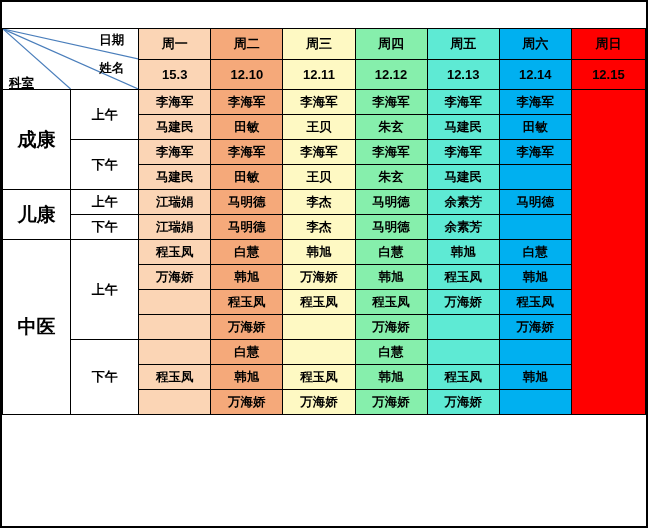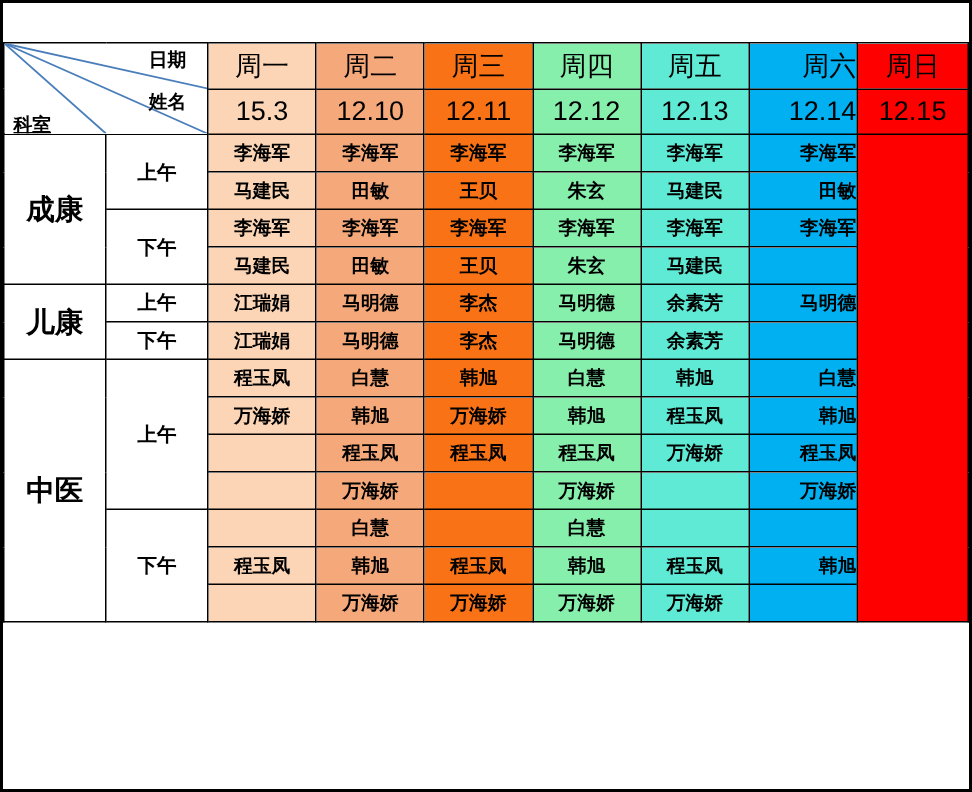--- a/index.html
+++ b/index.html
@@ -31,32 +31,32 @@
     border:1px solid #000;
     text-align:center;
     vertical-align:middle;
     font-size:12.5px;
     color:#000;
     height:24px;
     padding:0;
     overflow:hidden;
     white-space:nowrap;
   }
-  .hdr{font-weight:normal;font-size:18px;}
+  .hdr{font-weight:bold;font-size:13px;}
   .dept{font-weight:bold;font-size:19px;}
   .period{font-weight:bold;font-size:13px;}
   .name{font-weight:bold;}
   .c-corner{background:#ffffff;position:relative;margin-top:44px;}
   
   .c-mon{background:#fbd5b5;}
   .c-tue{background:#f5a97a;}
-  .c-wed{background:#f97316;}
+  .c-wed{background:#fef9c3;}
   .c-thu{background:#86efac;}
   .c-fri{background:#5eead4;}
-  .c-sat{background:#00b0f0;text-align:right;}
+  .c-sat{background:#00b0f0;}
   .c-sun{background:#ff0000;}
   
   .corner-svg{position:absolute;left:0;top:0;width:100%;height:100%;}
   .corner-lbl{position:absolute;font-size:12.5px;font-weight:bold;color:#000;}
   .lbl-date{right:14px;top:3px;}
   .lbl-name{right:14px;top:31px;}
   .lbl-dept{left:6px;top:46px;text-decoration:underline;}
 </style>
 </head>
 <body>

